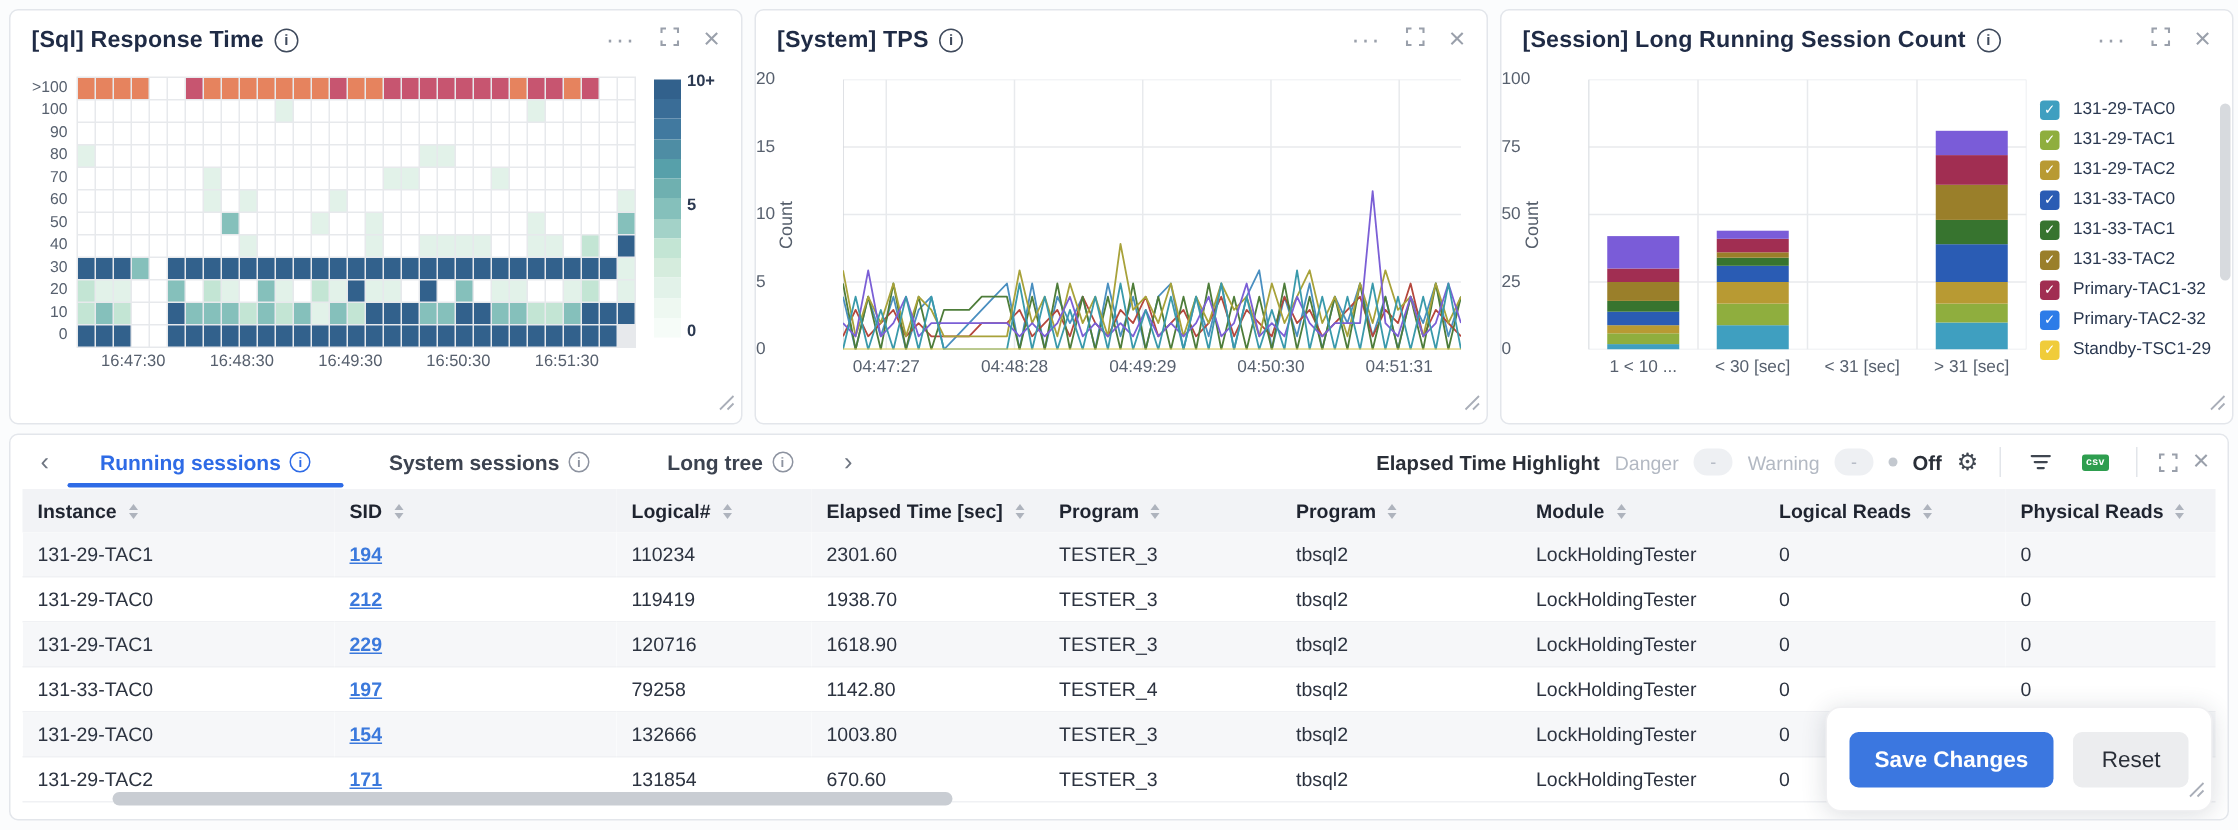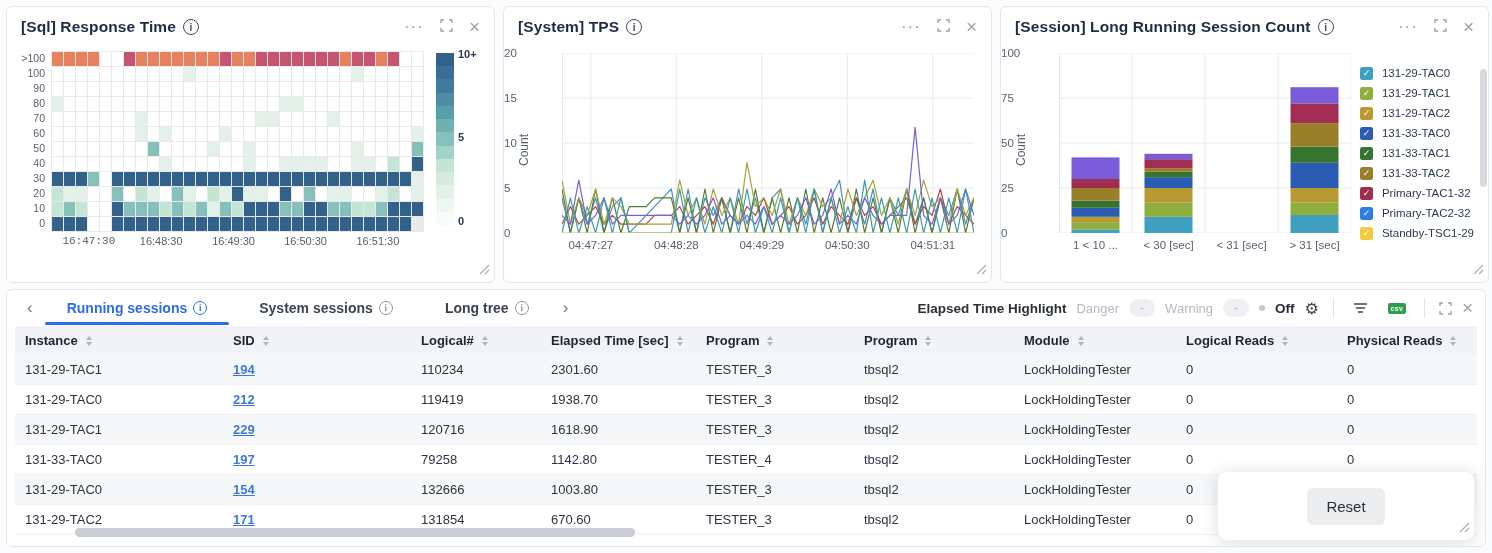--- a/index.html
+++ b/index.html
@@ -520,21 +520,21 @@
             <div style="background: rgb(226, 242, 233);"></div>
             <div style="background: rgb(238, 248, 241);"></div>
             <div style="background: rgb(246, 252, 248);"></div>
           </div>
         <span class="cb-label" style="top:-3px">10+</span>
         <span class="cb-label" style="top:80px">5</span>
         <span class="cb-label" style="top:164px">0</span>
       </div>
     </div>
     <div class="hm-xlabels" id="hm-xlabels">
-        <span style="left: 8%; font-family: Liberation Mono, monospace;">16:47:30</span>
+        <span style="left: 8%;">16:47:30</span>
         <span style="left: 27.4%;">16:48:30</span>
         <span style="left: 46.8%;">16:49:30</span>
         <span style="left: 66.1%;">16:50:30</span>
         <span style="left: 85.5%;">16:51:30</span>
       </div>
     <span class="resize-handle"><svg width="11" height="11" viewBox="0 0 11 11" stroke="#a9aeb8" stroke-width="1.2">
           <path d="M10 1L1 10M10 6L6 10"></path>
         </svg></span>
   </section>
 
@@ -902,18 +902,19 @@
           <td>LockHoldingTester</td>
           <td>0</td>
           <td></td>
         </tr>
       </tbody>
   </table>
 
   <div class="h-scrollbar"></div>
 
   <div class="save-overlay">
+    <button class="btn-save">Save Changes</button>
     <button class="btn-reset">Reset</button>
     <span class="resize-handle"><svg width="11" height="11" viewBox="0 0 11 11" stroke="#a9aeb8" stroke-width="1.2">
           <path d="M10 1L1 10M10 6L6 10"></path>
         </svg></span>
   </div>
 </section>
 
 </body></html>

